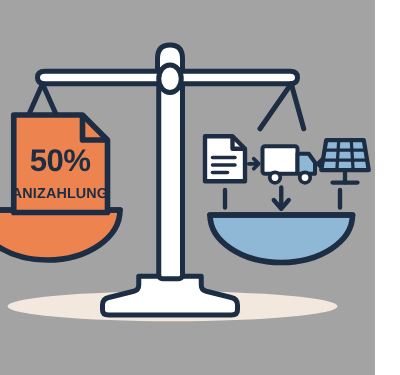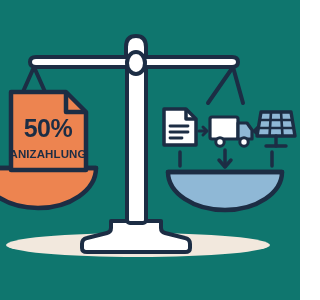--- a/index.html
+++ b/index.html
@@ -10,21 +10,21 @@
   body {
     width: 300px;
     height: 300px;
     font-family: "Liberation Sans", sans-serif;
     overflow: hidden;
   }
   #scene {
     position: relative;
     width: 300px;
     height: 300px;
-    background: #0f766e;
+    background: #a3a3a3;
   }
   #scene svg {
     display: block;
   }
   .doc-text {
     font-family: "Liberation Sans", sans-serif;
     font-weight: bold;
     fill: #1C2D44;
   }
   .doc-percent {

